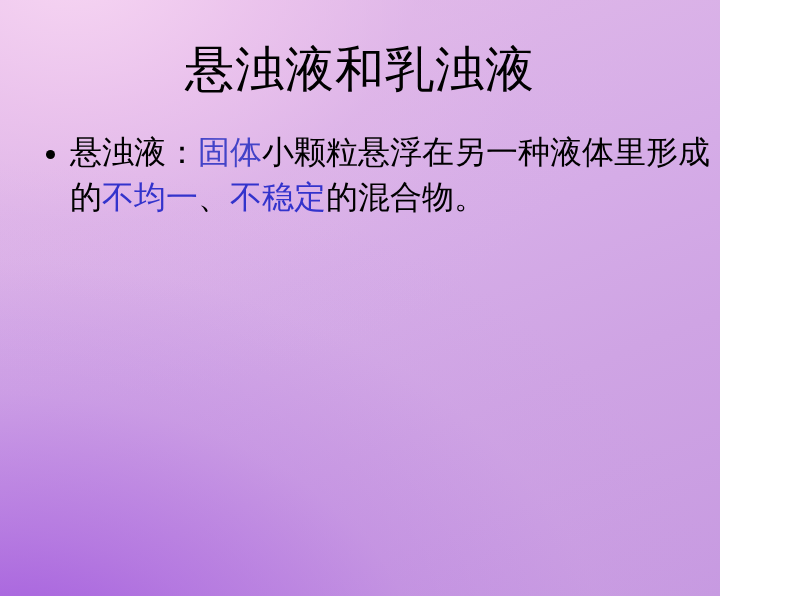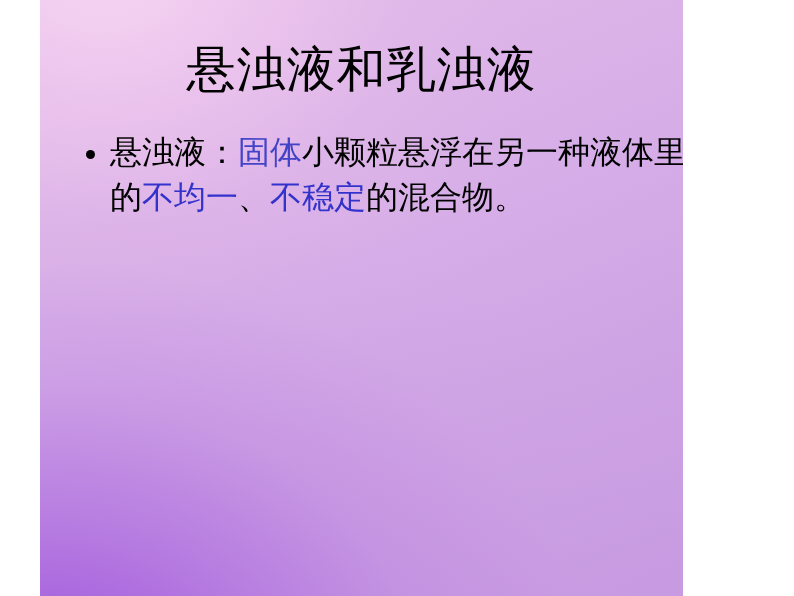--- a/index.html
+++ b/index.html
@@ -7,21 +7,21 @@
     margin: 0;
     padding: 0;
     background: #ffffff;
   }
   body {
     font-family: "DejaVu Serif", "Liberation Serif", serif;
   }
 
   .slide {
     position: relative;
-    width: 643px;
+    width: 720px;
     height: 596px;
     overflow: hidden;
     
     background-color: #cfa3e4;
     background-image:
       radial-gradient(ellipse 150% 130% at 0% 118%,
           rgba(150, 70, 220, 0.92) 0%,
           rgba(165, 95, 222, 0.62) 22%,
           rgba(180, 120, 224, 0.30) 40%,
           rgba(200, 150, 228, 0.08) 57%,
@@ -31,21 +31,20 @@
           rgba(238, 198, 238, 0.74) 26%,
           rgba(226, 184, 233, 0.42) 46%,
           rgba(219, 178, 232, 0.12) 64%,
           rgba(216, 176, 232, 0.00) 78%),
       linear-gradient(158deg,
           #e5bfe9 0%,
           #dcb4e8 26%,
           #d5ace7 48%,
           #cfa4e4 68%,
           #c79ae1 100%);
-    margin-left: 40px;
   }
 
   
   .title {
     position: absolute;
     left: 0;
     right: 0;
     top: 40px;
     text-align: center;
     font-size: 49px;

